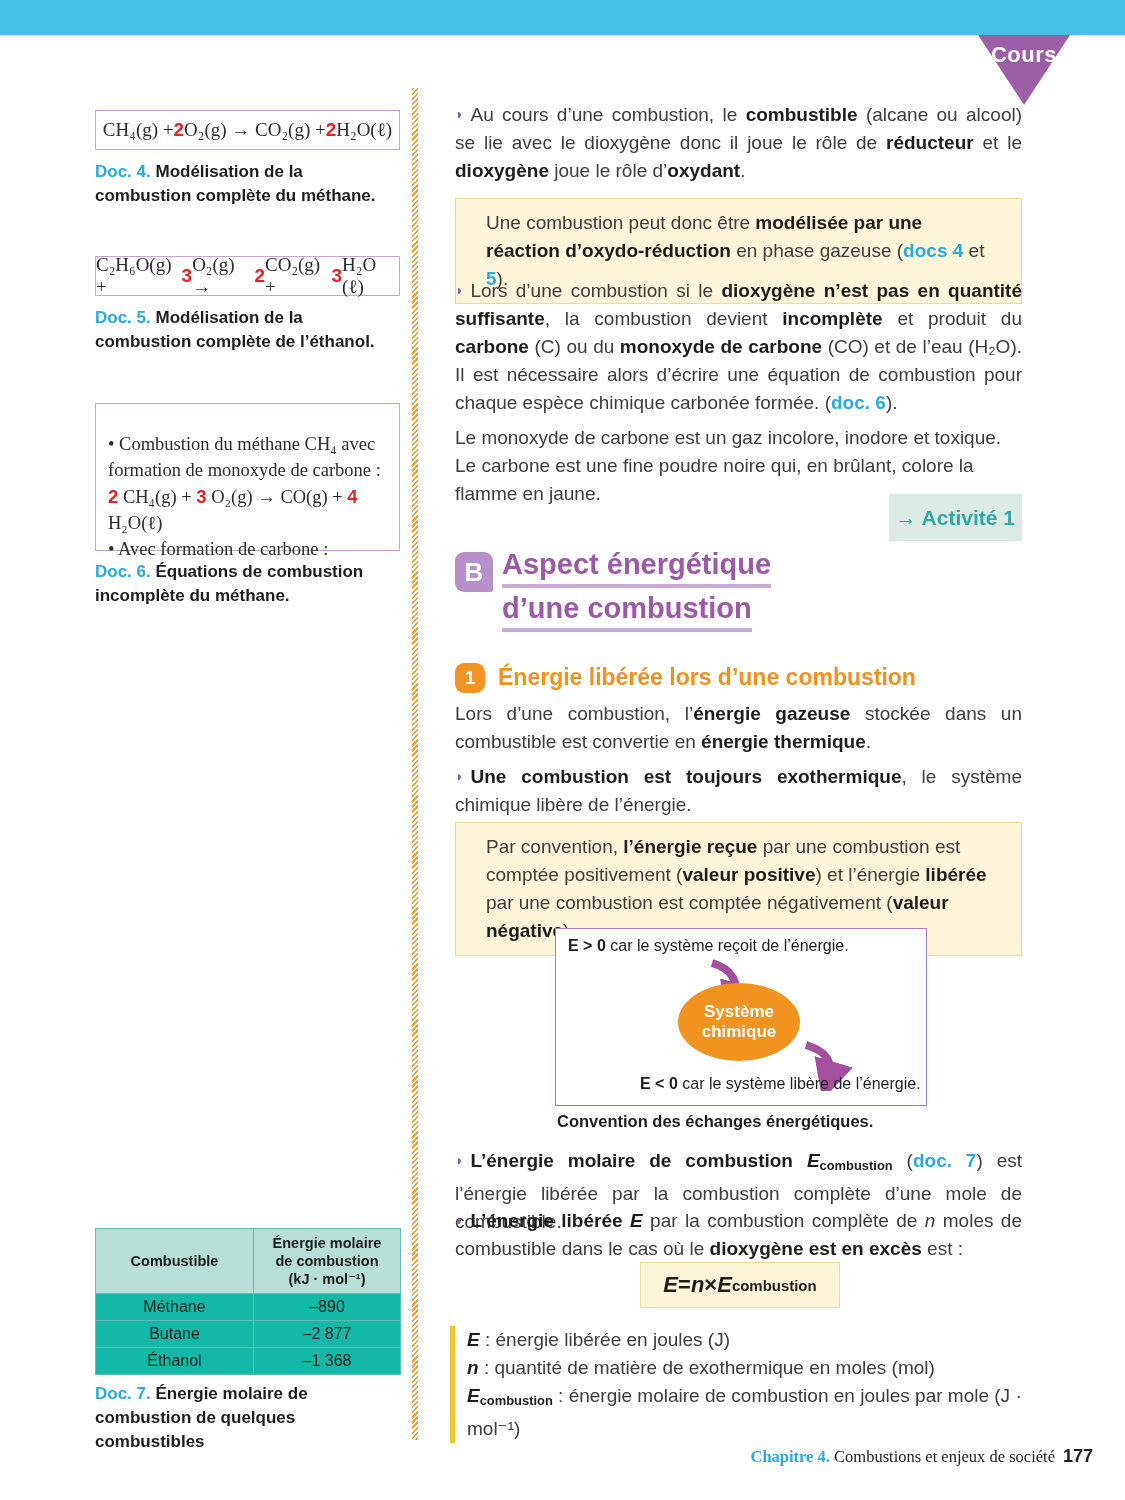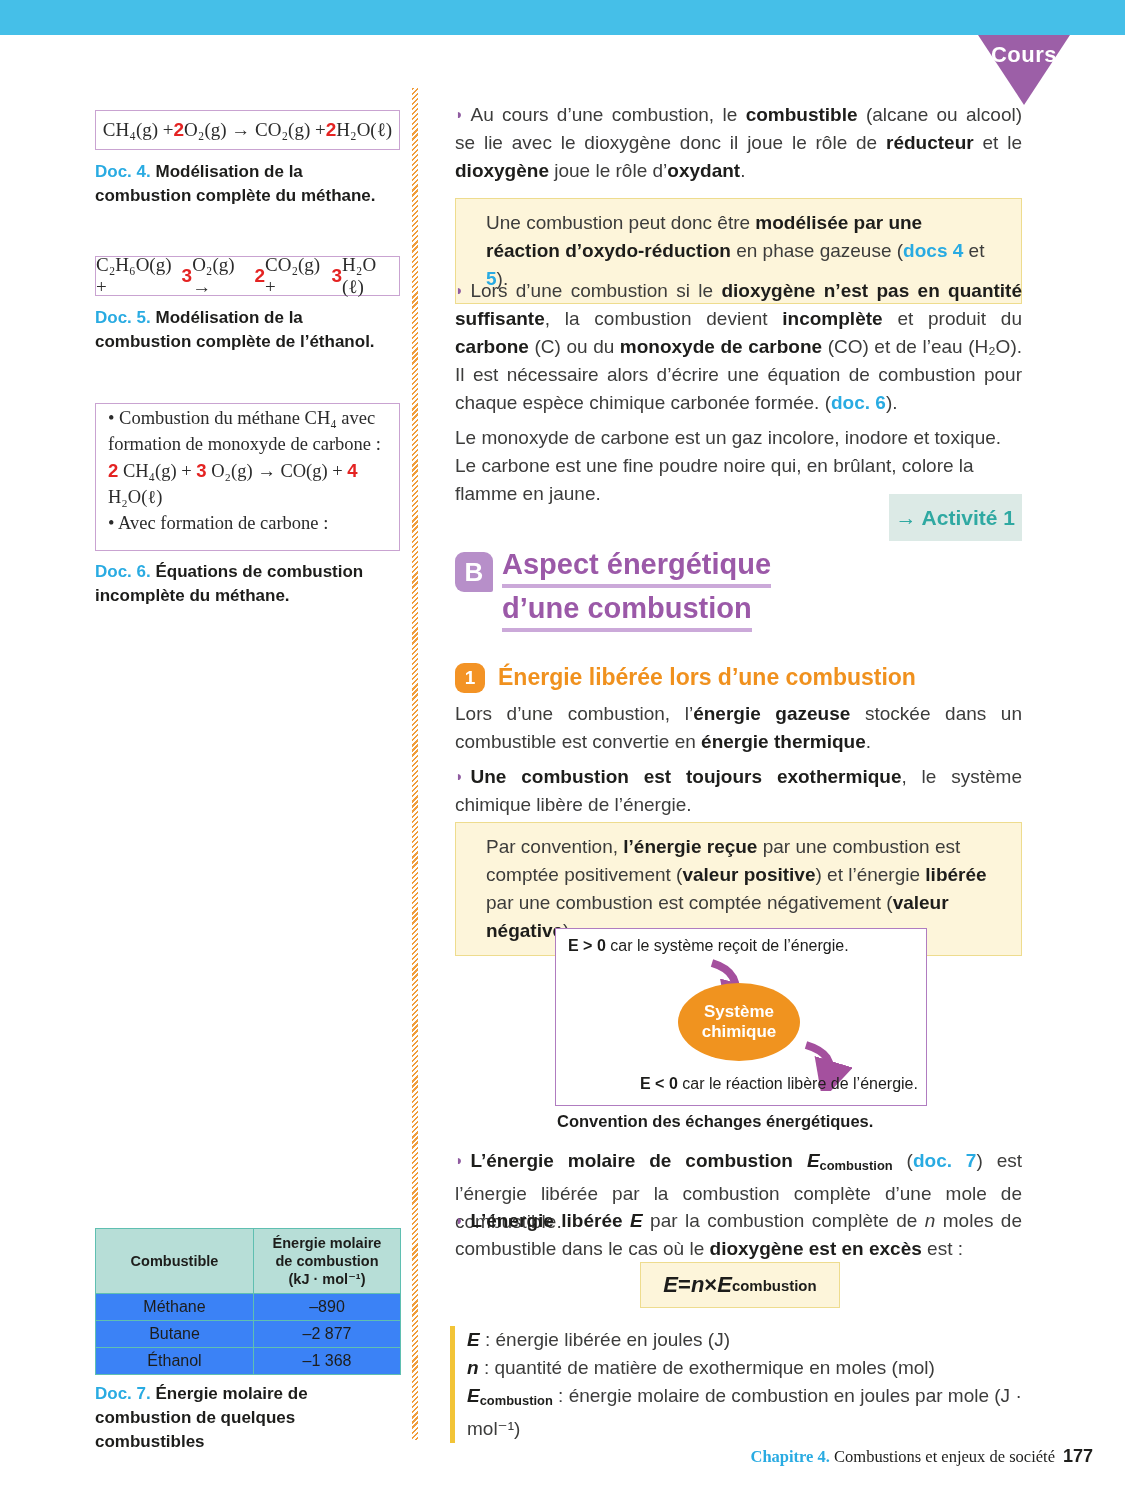--- a/index.html
+++ b/index.html
@@ -16,30 +16,30 @@
 
   
   .divider{position:absolute;left:412px;top:88px;width:6px;height:1352px;
            background:repeating-linear-gradient(135deg,#f09d3c 0,#f09d3c 1.6px,#ffffff 1.6px,#ffffff 3.6px);}
 
   
   .eqbox{position:absolute;left:95px;width:305px;box-sizing:border-box;border:1.6px solid #c9a3d1;
          background:#fff;display:flex;align-items:center;justify-content:center;
          font-family:"Liberation Serif","DejaVu Serif",serif;font-size:19px;color:#2b2b2b;}
   .eqbox-multi{position:absolute;left:95px;width:305px;box-sizing:border-box;border:1.6px solid #c9a3d1;
-         background:#fff;padding:2px 12px;font-family:"Liberation Serif","DejaVu Serif",serif;
+         background:#fff;padding:28px 12px;font-family:"Liberation Serif","DejaVu Serif",serif;
          font-size:18.5px;line-height:1.4;color:#2b2b2b;}
   .caption{position:absolute;left:95px;width:308px;font-weight:700;font-size:17px;line-height:1.4;color:#1d1d1b;}
 
   table.doc7{position:absolute;left:95px;top:1228px;width:305px;border-collapse:collapse;
              font-size:16px;color:#1d1d1b;table-layout:fixed;}
   table.doc7 th,table.doc7 td{border:1.6px solid #5fbfb1;text-align:center;}
   table.doc7 th{background:#b7ded7;font-size:14.5px;font-weight:700;height:60px;
                 white-space:pre-line;line-height:1.25;padding:2px;}
-  table.doc7 td{height:24px;background:#3b82f6;}
+  table.doc7 td{height:24px;background:#14b8a6;}
 
   
   .para{position:absolute;left:455px;width:567px;font-size:19px;line-height:28px;text-align:justify;}
   .para.nj{text-align:left;white-space:pre-line;}
   .pmark{color:#8f5ba0;font-size:14px;margin-right:7px;vertical-align:2px;}
   .ybox{position:absolute;left:455px;width:567px;box-sizing:border-box;background:#fdf5da;
         border:1.6px solid #eedc8e;padding:10px 30px;font-size:19px;line-height:28px;}
 
   .activite{position:absolute;left:455px;width:567px;text-align:right;}
   .activite span{background:#dceae6;color:#2fa9a2;font-weight:700;font-size:21px;padding:12px 7px;}
@@ -192,21 +192,21 @@
       <div class="ellipse">Système
 chimique</div>
       <svg style="position:absolute;left:244px;top:112px;" width="52" height="50" viewBox="0 0 52 50">
         <defs>
             <marker id="ah2" markerWidth="5" markerHeight="5" refX="2.5" refY="2.5" orient="auto">
               <path d="M0,0 L5,2.5 L0,5 z" fill="#a4509e"></path>
             </marker>
           </defs>
         <path d="M6,4 C26,10 34,20 28,40" fill="none" stroke="#a4509e" stroke-width="8" marker-end="url(#ah2)"></path>
       </svg>
-      <div class="diag-text" style="left:84px;top:146px;"><span class="s-b">E &lt; 0</span><span> car le réaction libère de l’énergie.</span></div>
+      <div class="diag-text" style="left:84px;top:146px;"><span class="s-b">E &lt; 0</span><span> car le système libère de l’énergie.</span></div>
     </div>
     <div class="diag-caption">Convention des échanges énergétiques.</div>
 
     <div class="para" style="top:1146px;"><span class="pmark">◗</span><span><span class="s-b">L’énergie molaire de combustion </span><span class="s-ib">E</span><span class="s-subb">combustion</span><span> (</span><span class="s-doc">doc. 7</span><span>) est l’énergie libérée par la combustion complète d’une mole de combustible.</span></span></div>
 
     <div class="para" style="top:1206px;"><span class="pmark">◗</span><span><span class="s-b">L’énergie libérée </span><span class="s-ib">E</span><span> par la combustion complète de </span><span class="s-i">n</span><span> moles de combustible dans le cas où le </span><span class="s-b">dioxygène est en excès</span><span> est :</span></span></div>
 
     <div class="formula">
         <span class="s-ib">E</span>
         <span class="s-b"> = </span>

